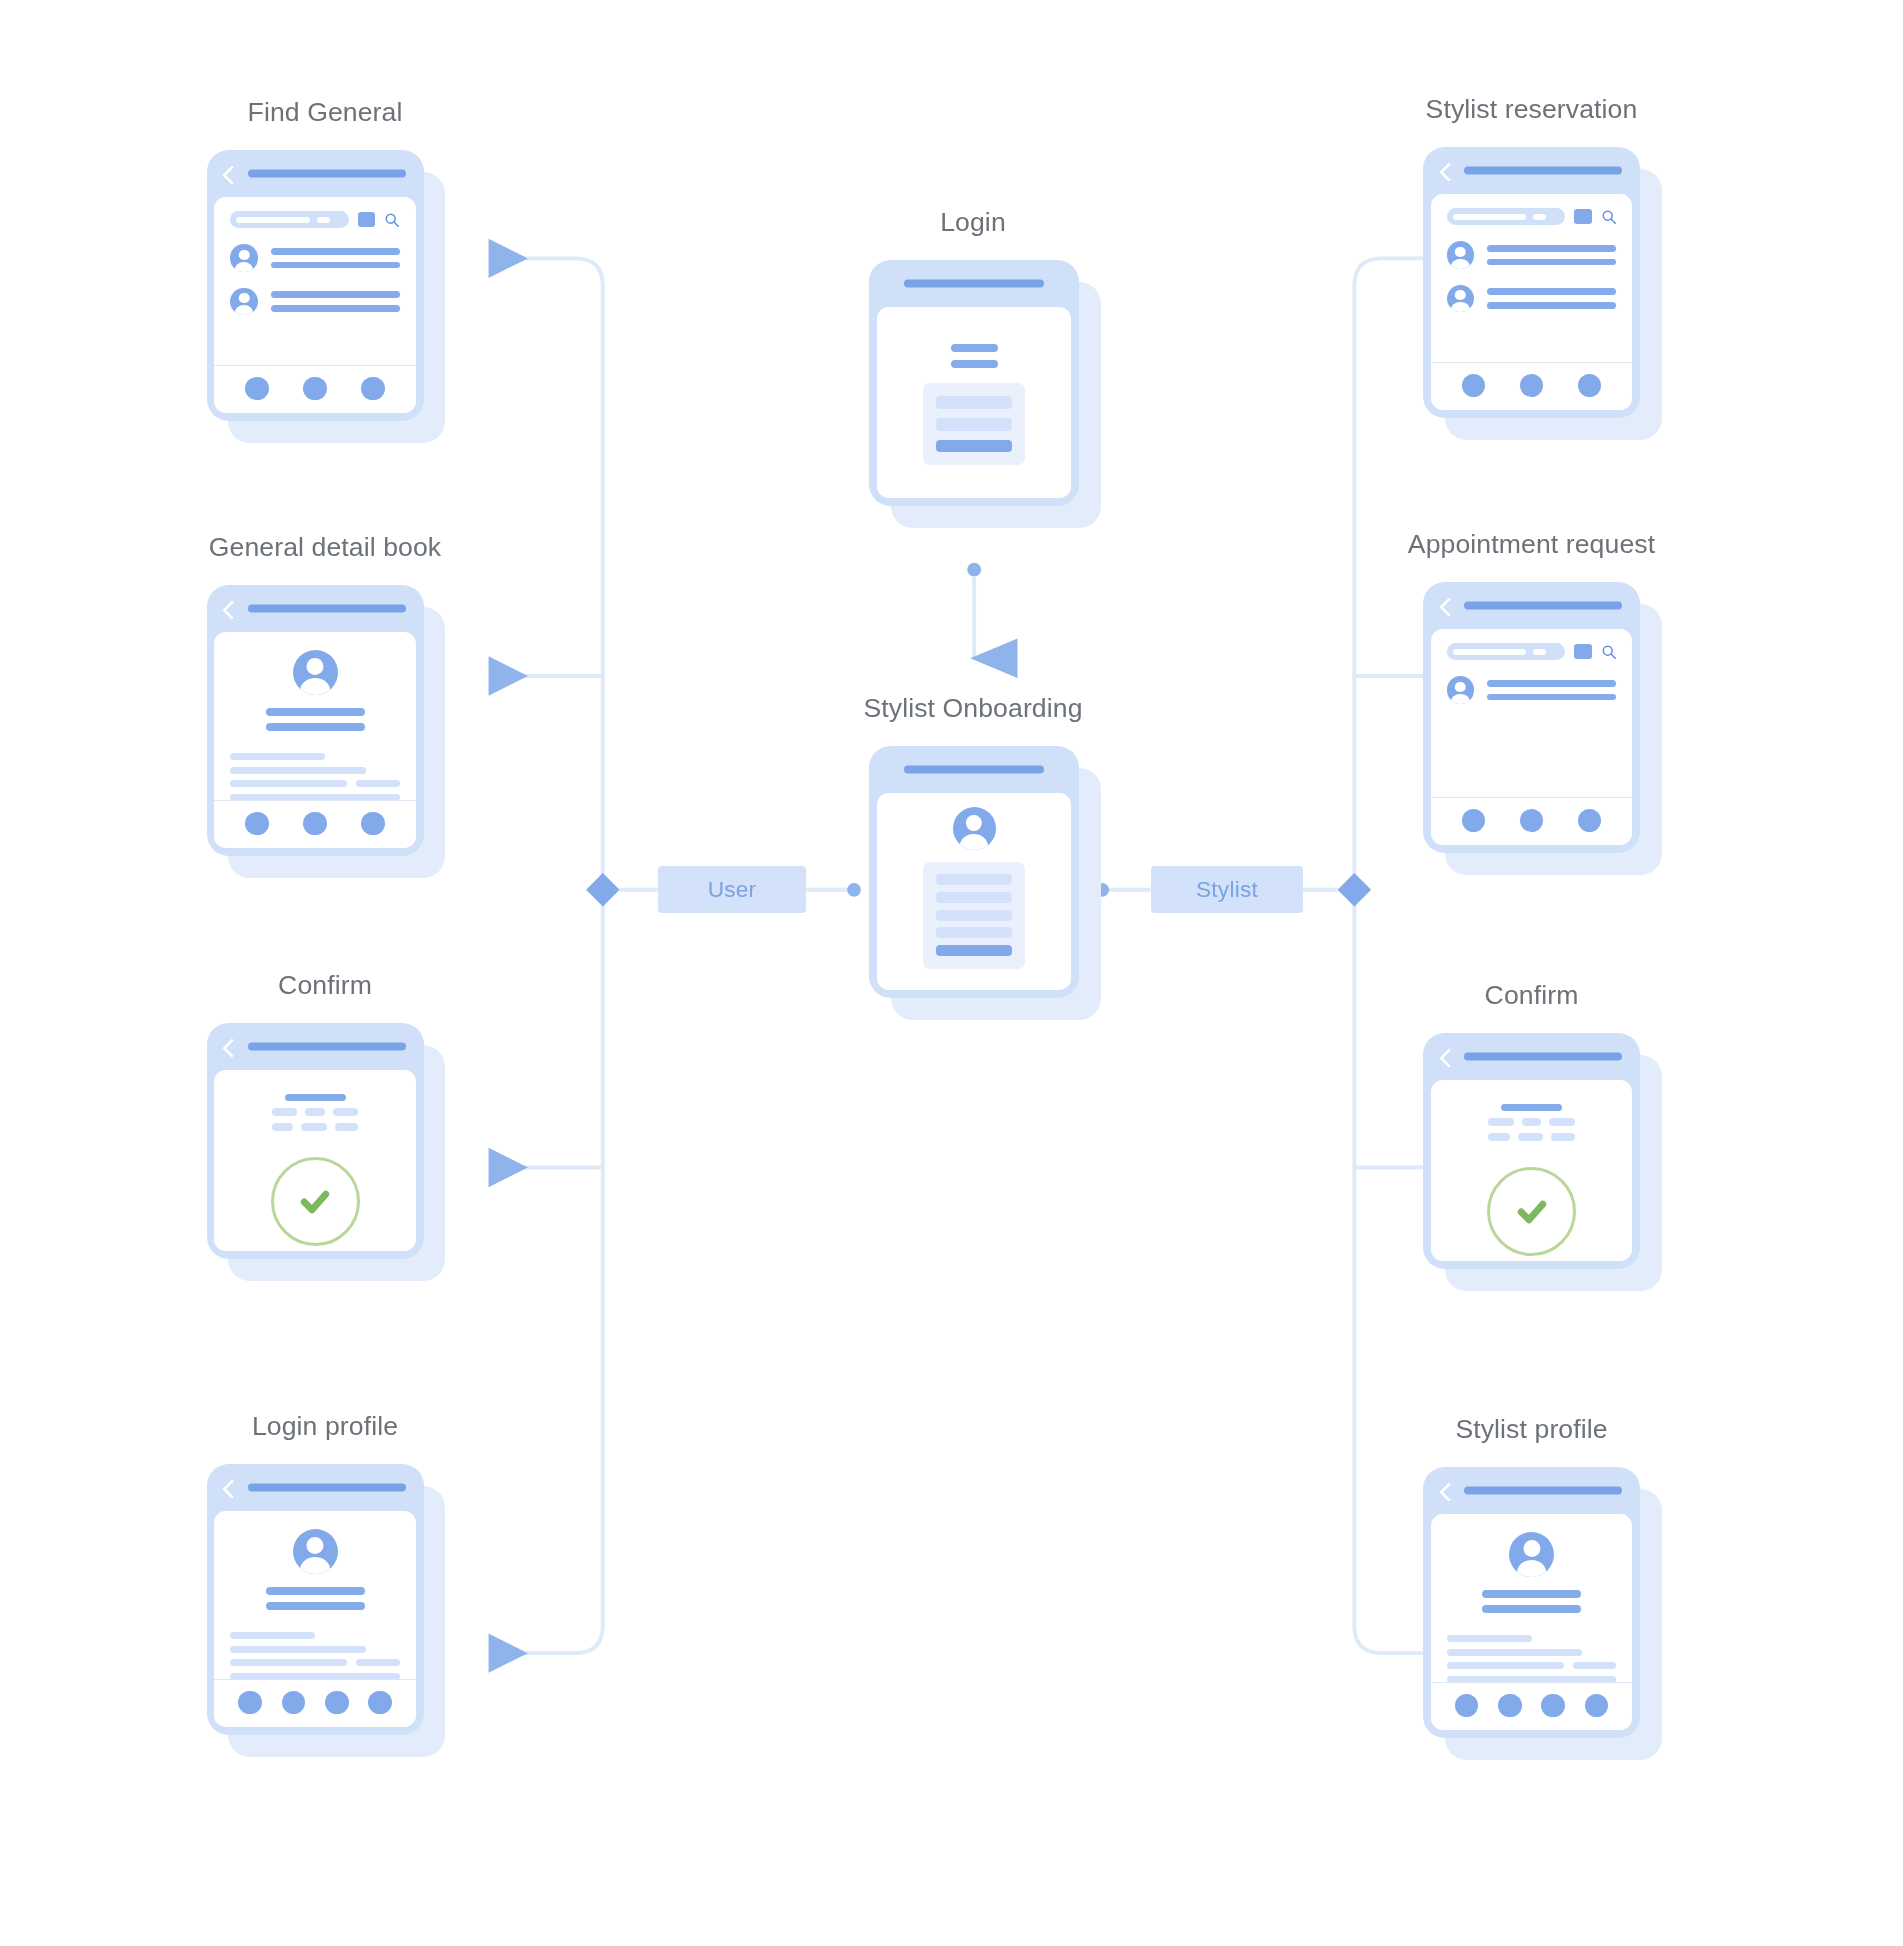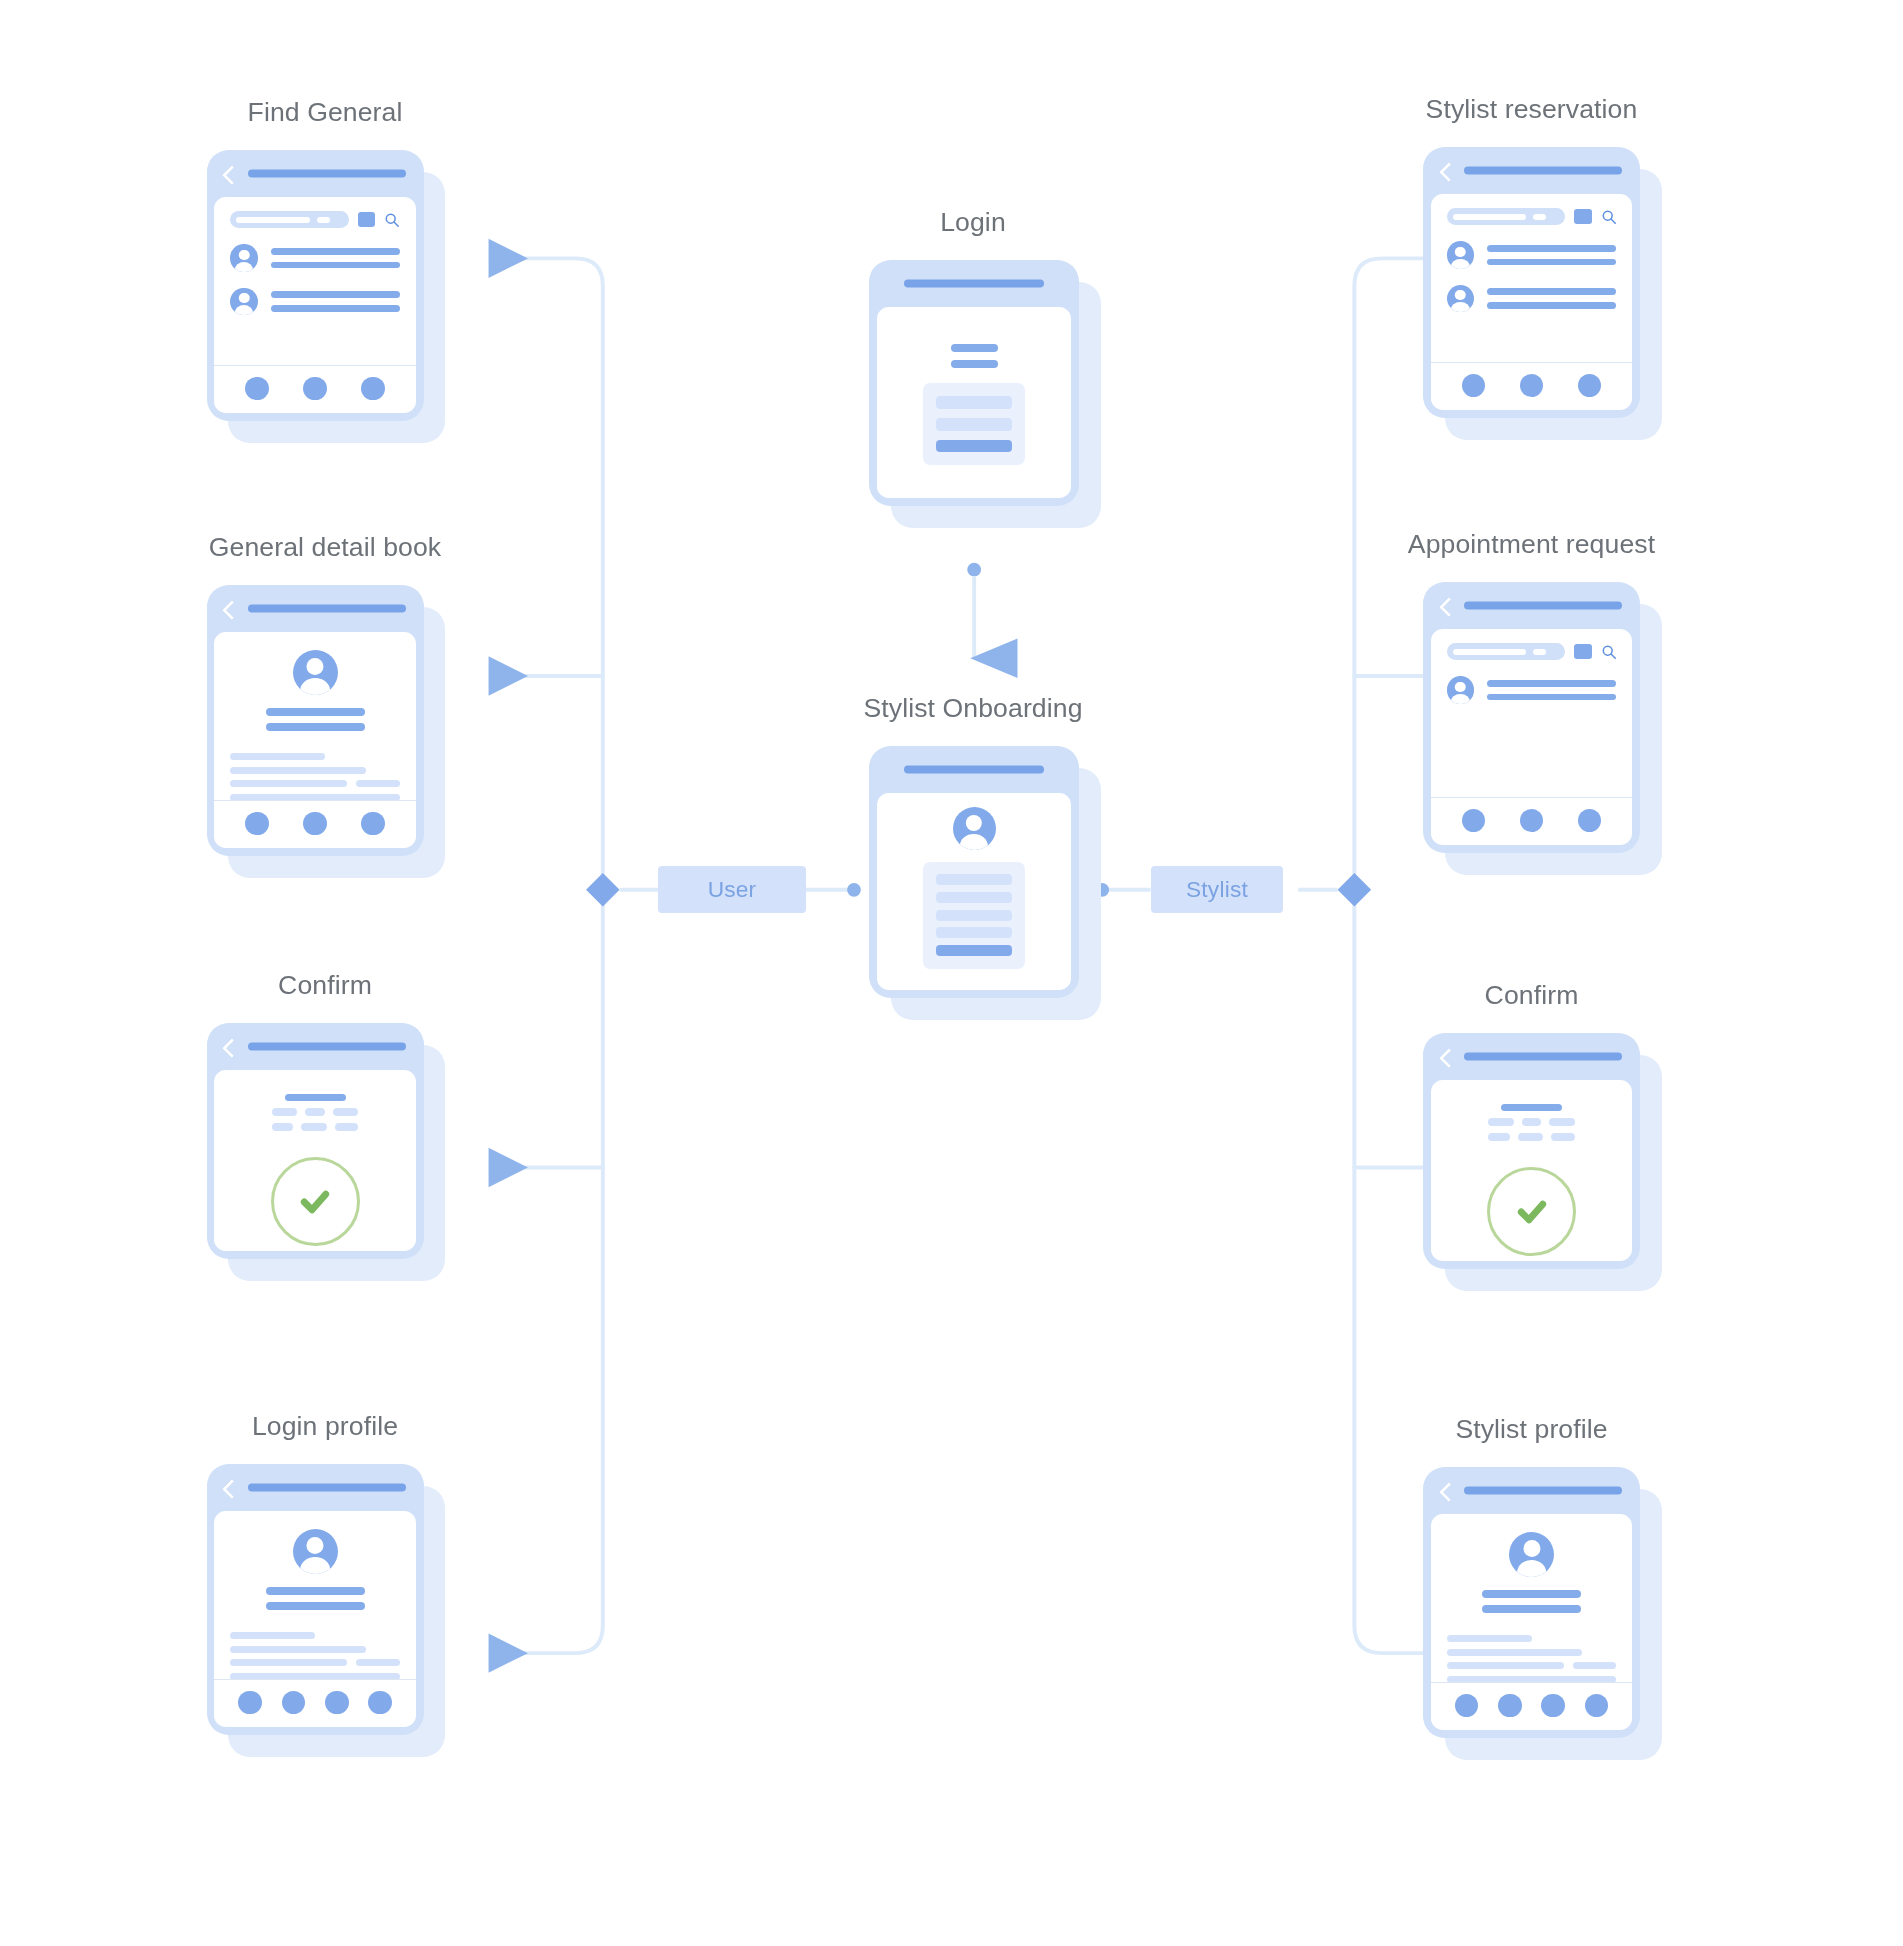--- a/index.html
+++ b/index.html
@@ -306,21 +306,21 @@
     <path d="M1375,903 L1375,1650 Q1375,1678 1403,1678 L1492,1678" fill="none" stroke="#dceaf9" stroke-width="4" stroke-linecap="round" marker-end="url(#ahR)"></path>
     <path d="M1375,686 L1492,686" fill="none" stroke="#dceaf9" stroke-width="4" stroke-linecap="round" marker-end="url(#ahR)"></path>
     <path d="M1375,1185 L1492,1185" fill="none" stroke="#dceaf9" stroke-width="4" stroke-linecap="round" marker-end="url(#ahR)"></path>
     <path d="M1375,886 L1392,903 L1375,920 L1358,903 Z" fill="#82a9ea"></path>
     <line x1="1358" y1="903" x2="1318" y2="903" stroke="#dceaf9" stroke-width="4"></line>
     <line x1="1168" y1="903" x2="1124" y2="903" stroke="#dceaf9" stroke-width="4"></line>
     <circle cx="1119" cy="903" r="7" fill="#8fb4ec"></circle>
   </svg>
 
   <div class="chip" style="left:658px; top:866px; width:148px; height:47px;">User</div>
-  <div class="chip" style="left:1151px; top:866px; width:132px; height:47px;">Stylist</div>
+  <div class="chip" style="left:1151px; top:866px; width:152px; height:47px;">Stylist</div>
 
   <div class="node" style="left:825px; top:207px; width:296px;">
     <div class="node-title">Login</div>
     <div class="phone-wrap" style="left:44px; width:210px;">
       <div class="phone-shadow" style="height:246px;"></div>
       <div class="phone" style="width:210px; height:246px;">
         <div class="topbar">
           <div class="titlebar" style="left:35px; right:35px;"></div>
         </div>
         <div class="screen" style="height:191px;">

